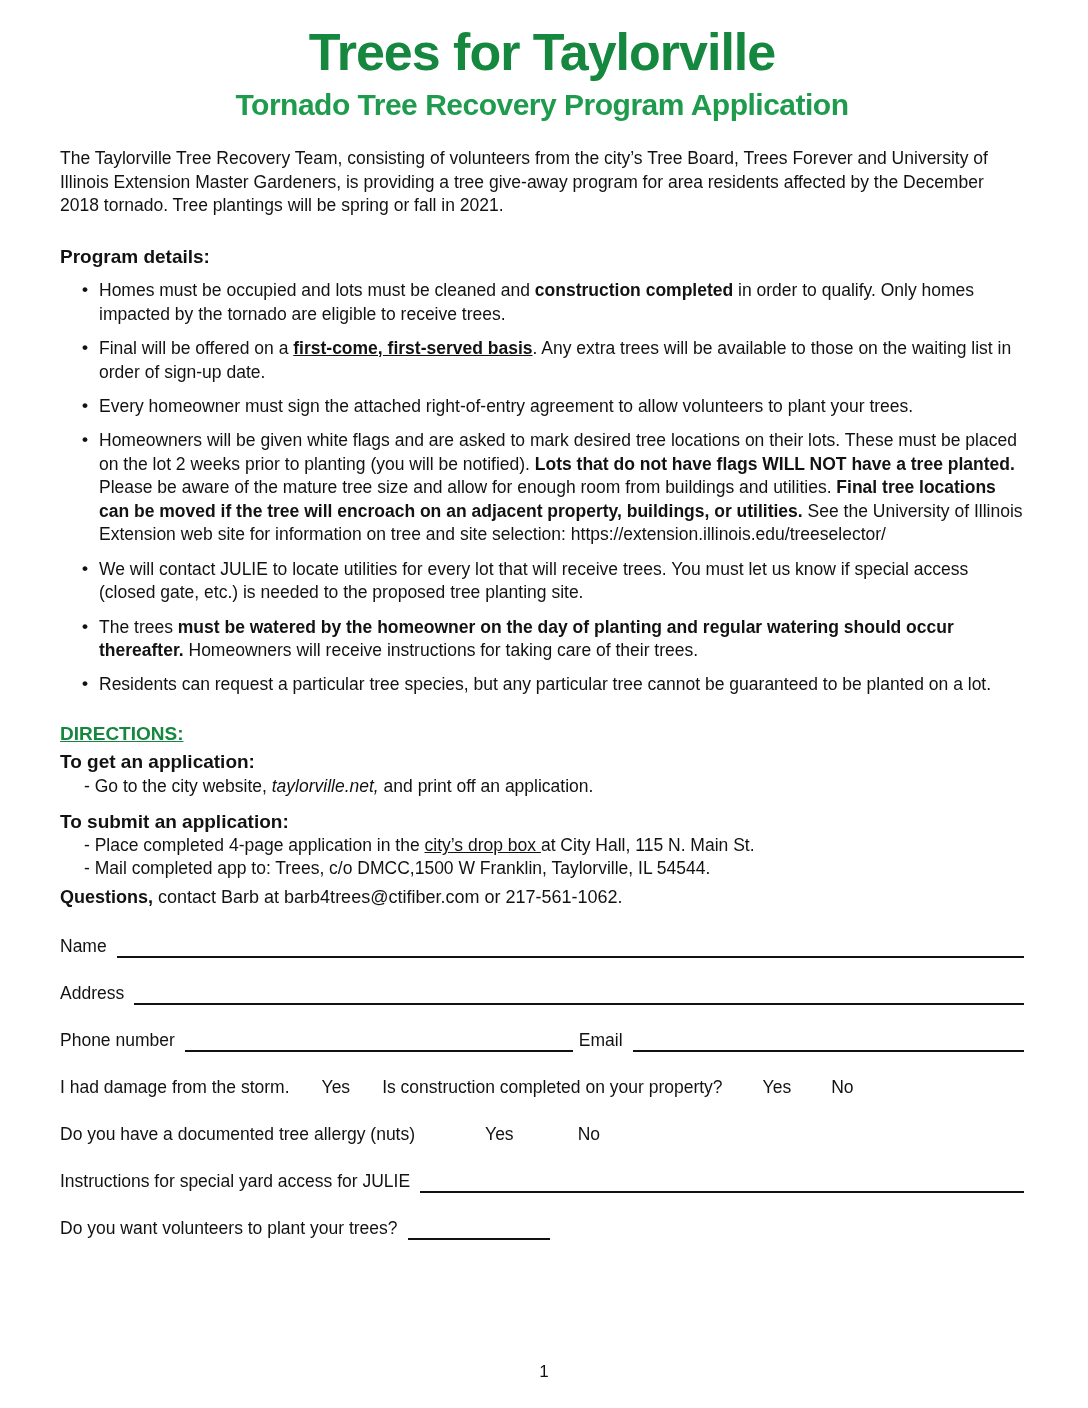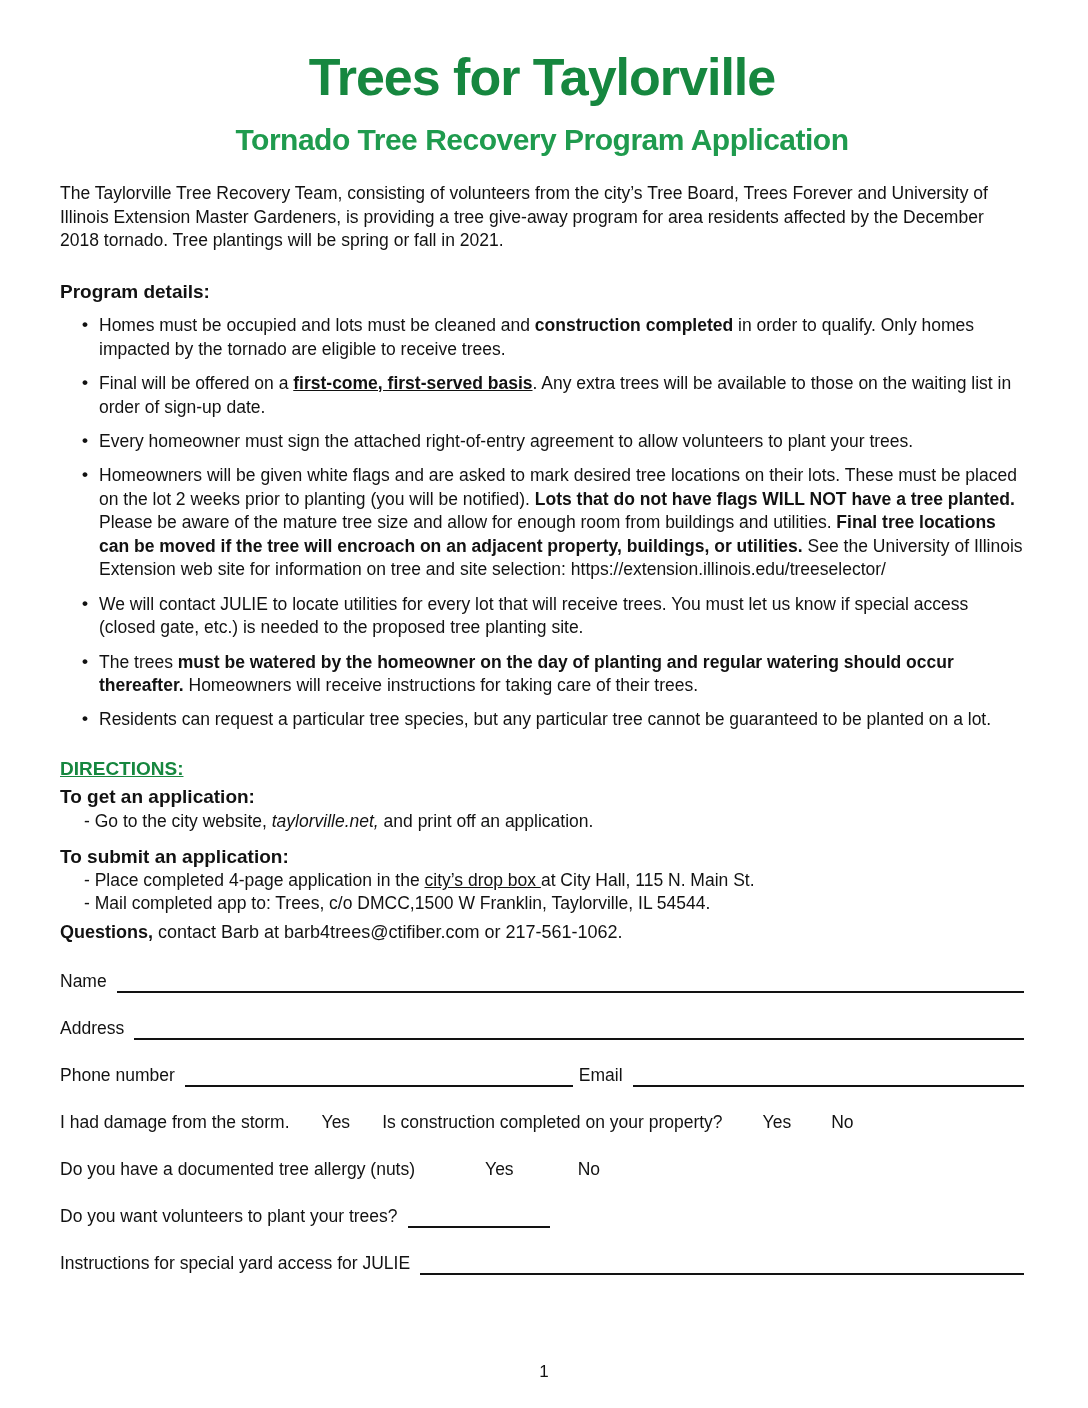--- a/index.html
+++ b/index.html
@@ -8,21 +8,21 @@
     width: 1088px;
     height: 1408px;
     margin: 0 auto;
     font-family: "Liberation Sans", sans-serif;
     color: var(--text, #121212);
     overflow: hidden;
   }
   .page {
     width: 1088px;
     height: 1408px;
-    padding: 49px 64px 0 60px;
+    padding: 24px 64px 0 60px;
     position: relative;
   }
   
   .b { font-weight: bold; }
   .u { text-decoration: underline; }
   .i { font-style: italic; }
 
   .doc-title {
     text-align: center;
     color: var(--green, #16873f);
@@ -30,21 +30,21 @@
     font-weight: bold;
     letter-spacing: -1px;
     line-height: 1.1;
   }
   .doc-subtitle {
     text-align: center;
     color: var(--green_light, #1f9b4e);
     font-size: 30px;
     font-weight: bold;
     letter-spacing: -0.5px;
-    margin-top: 17px;
+    margin-top: 7px;
     margin-bottom: 25px;
   }
   .intro {
     font-size: 17.5px;
     line-height: 1.34;
     margin-bottom: 27px;
   }
   .section-heading {
     font-size: 19px;
     font-weight: bold;
@@ -202,27 +202,27 @@
 
     <div class="form-row">
       <span>Do you have a documented tree allergy (nuts)</span>
       <span class="sp-70"></span>
       <span class="opt">Yes</span>
       <span class="sp-64"></span>
       <span class="opt">No</span>
     </div>
 
     <div class="form-row">
+      <span>Instructions for special yard access for JULIE</span>
+      <span class="blank"></span>
+    </div>
+
+    <div class="form-row">
       <span>Do you want volunteers to plant your trees?</span>
       <span class="blank fixed-140"></span>
-    </div>
-
-    <div class="form-row">
-      <span>Instructions for special yard access for JULIE</span>
-      <span class="blank"></span>
     </div>
 
   </section>
 
   <div class="page-footer">
     <span>1</span>
   </div>
 
 </div>
 

